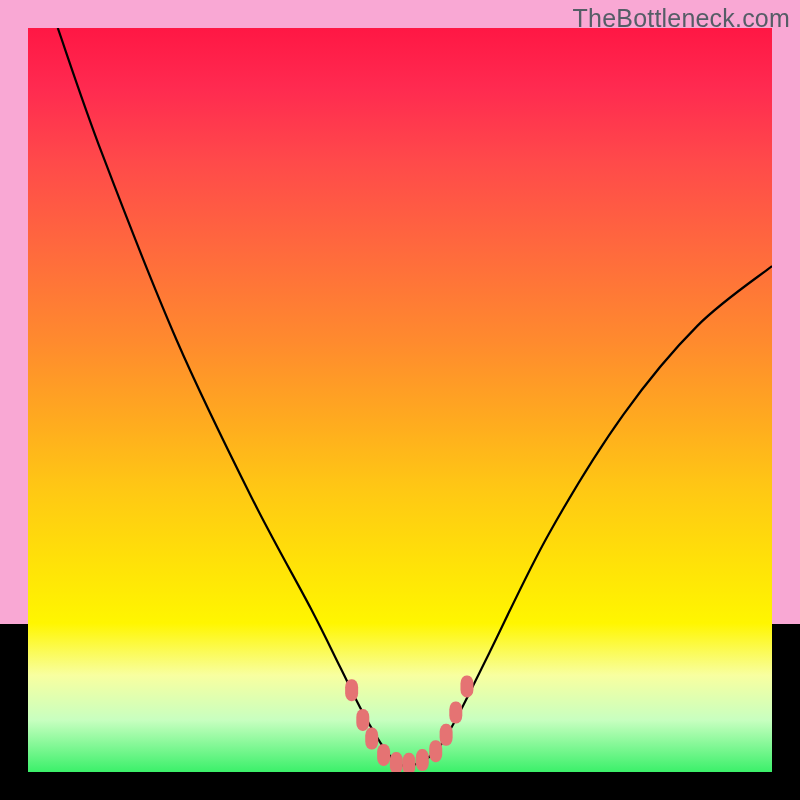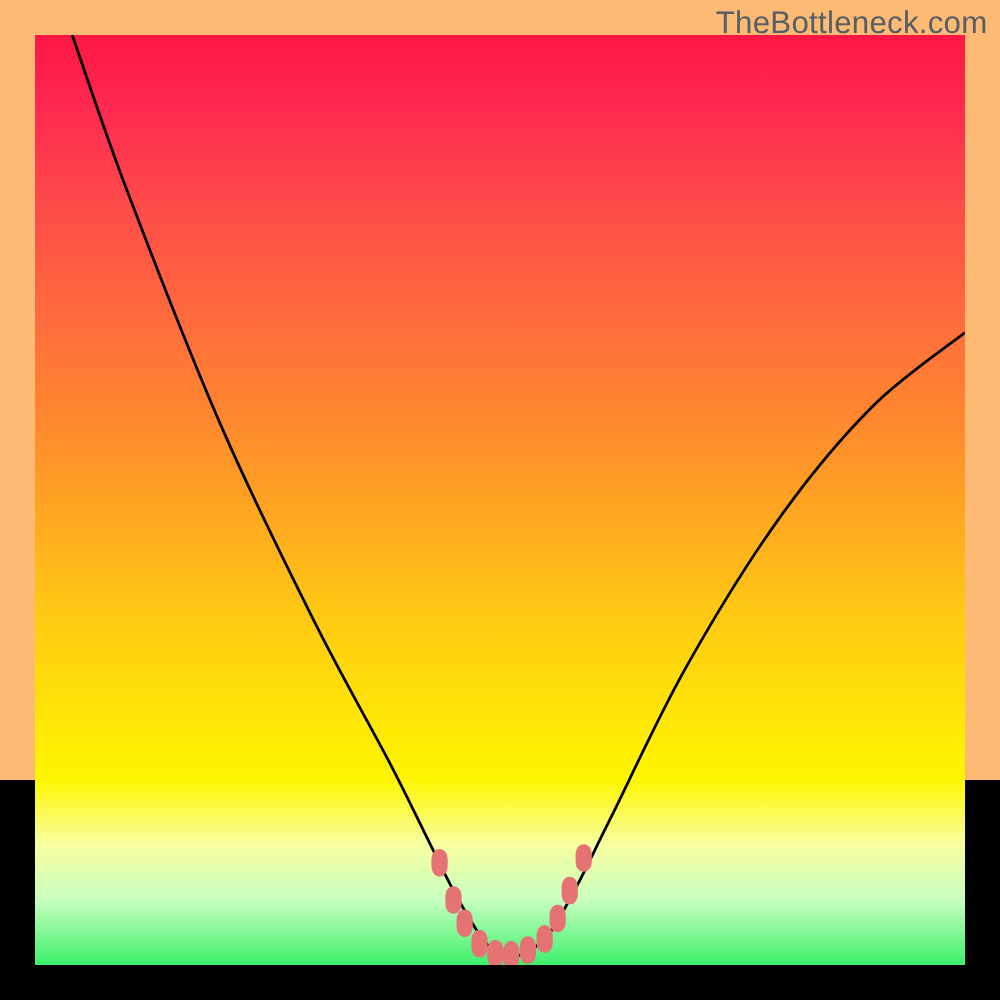--- a/index.html
+++ b/index.html
@@ -9,21 +9,21 @@
     height: 800px;
     overflow: hidden;
     background: #000;
     font-family: Arial, Helvetica, sans-serif;
   }
   .frame {
     position: absolute;
     top: 0; left: 0;
     width: 800px;
     height: 624px;
-    background: #fdba74;
+    background: #f9a8d4;
   }
   .plot-area {
     position: absolute;
     top: 28px;
     left: 28px;
     width: 744px;
     height: 744px;
     
     background: linear-gradient(to bottom,
       #ff1744 0%,

